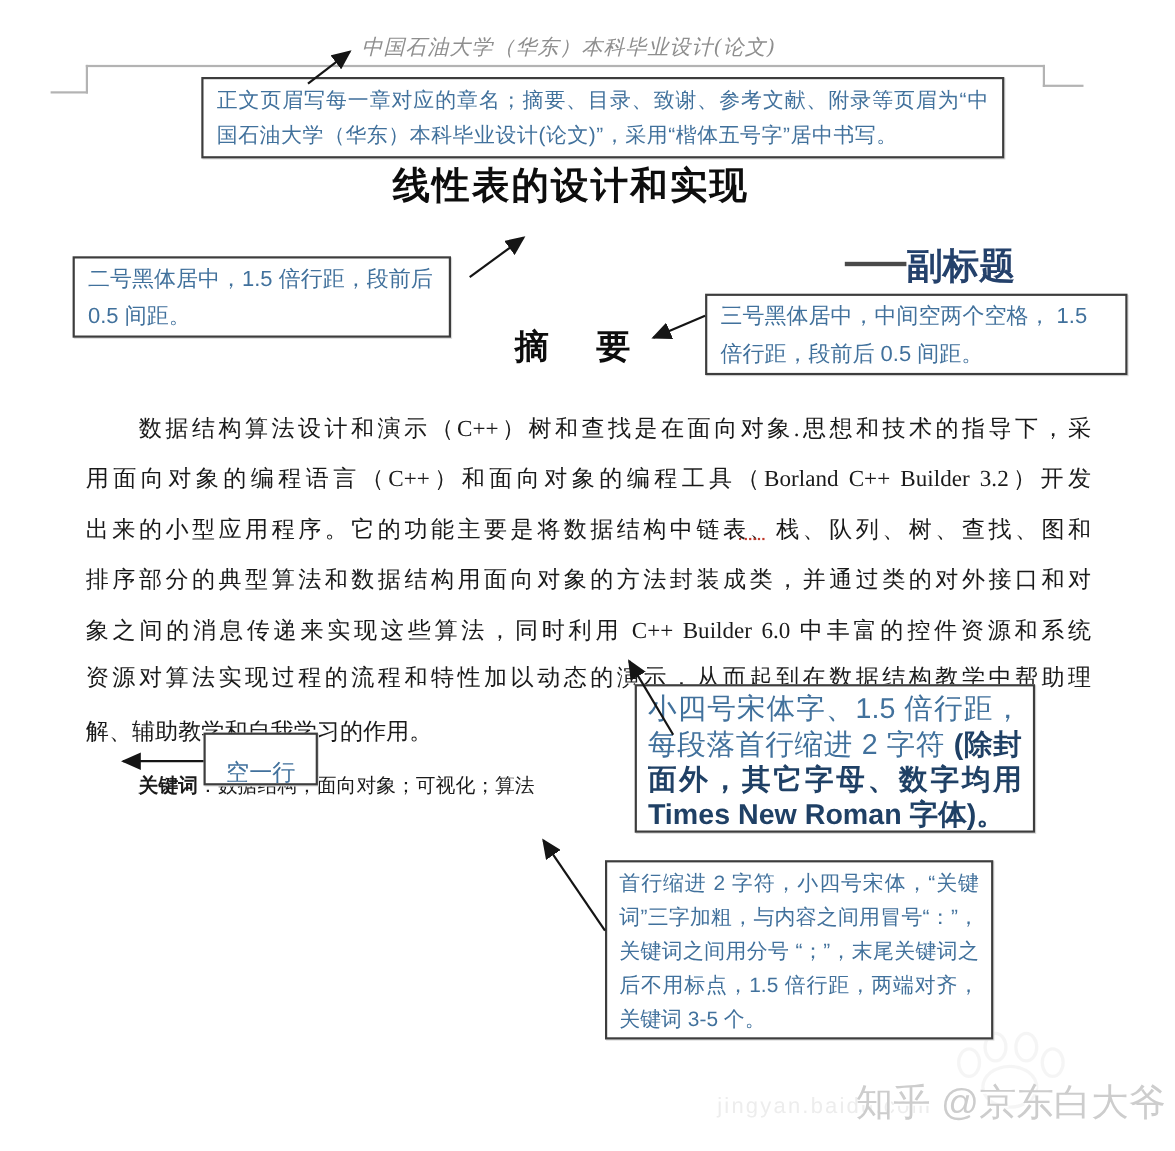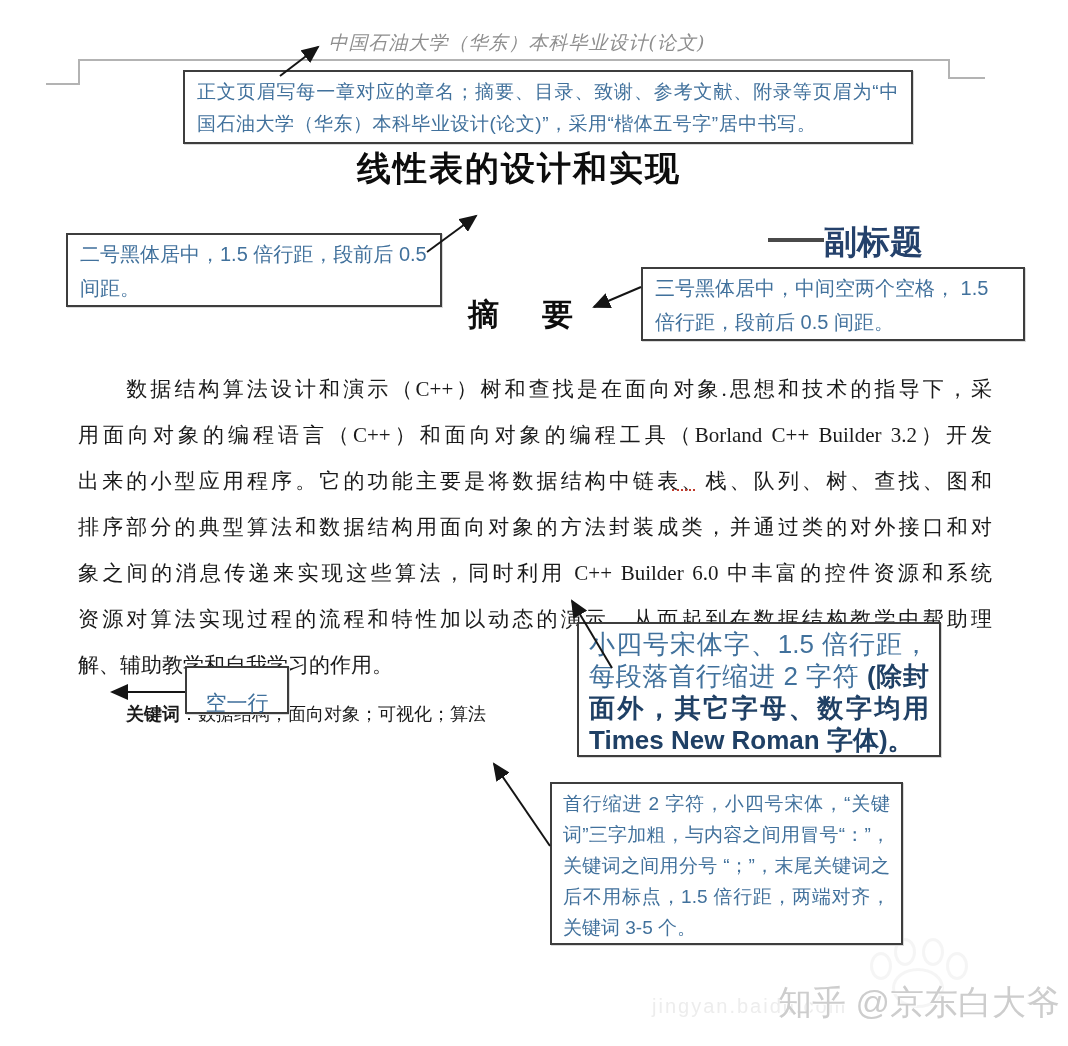--- a/index.html
+++ b/index.html
@@ -81,38 +81,38 @@
   <div class="abs note-box" style="left:183px; top:70px; width:730px; height:74px; padding:4px 12px;
               font-size:19px; line-height:32px; letter-spacing:0.5px; text-align:justify;">
     <span>正文页眉写每一章对应的章名；摘要、目录、致谢、参考文献、附录等页眉为“中国石油大学（华东）本科毕业设计(论文)”，采用“楷体五号字”居中书写。</span>
   </div>
 
   <div class="abs doc-title" style="left:357px; top:146px;">线性表的设计和实现</div>
 
   <div class="abs" style="left:768px; top:238px; width:56px; height:4px; background:#4a4a4a; z-index:2;"></div>
   <div class="abs subtitle-label" style="left:824px; top:220px;">副标题</div>
 
-  <div class="abs note-box" style="left:66px; top:233px; width:376px; height:74px; padding:2px 12px;
+  <div class="abs note-box" style="left:66px; top:233px; width:344px; height:74px; padding:2px 12px;
               font-size:20px; line-height:34px;">
     <span>二号黑体居中，1.5 倍行距，段前后 0.5 间距。</span>
   </div>
 
   <div class="abs abstract-heading" style="left:468px; top:294px;">摘　要</div>
 
   <div class="abs note-box" style="left:641px; top:267px; width:384px; height:74px; padding:2px 12px;
               font-size:20px; line-height:34px;">
     <span>三号黑体居中，中间空两个空格， 1.5 倍行距，段前后 0.5 间距。</span>
   </div>
 
   <div class="abs body-line" style="top:366px;">　　数据结构算法设计和演示（C++）树和查找是在面向对象.思想和技术的指导下，采</div>
   <div class="abs body-line" style="top:412px;">用面向对象的编程语言（C++）和面向对象的编程工具（Borland C++ Builder 3.2）开发</div>
   <div class="abs body-line" style="top:458px;">出来的小型应用程序。它的功能主要是将数据结构中链表、栈、队列、树、查找、图和</div>
   <div class="abs body-line" style="top:504px;">排序部分的典型算法和数据结构用面向对象的方法封装成类，并通过类的对外接口和对</div>
   <div class="abs body-line" style="top:550px;">象之间的消息传递来实现这些算法，同时利用 C++ Builder 6.0 中丰富的控件资源和系统</div>
-  <div class="abs body-line" style="top:596px;">资源对算法实现过程的流程和特性加以动态的演示，从而起到在数据结构教学中帮助理</div>
+  <div class="abs body-line" style="top:596px;font-family:Liberation Mono, monospace;">资源对算法实现过程的流程和特性加以动态的演示，从而起到在数据结构教学中帮助理</div>
   <div class="abs body-line last" style="top:642px;">解、辅助教学和自我学习的作用。</div>
 
   <div class="abs squiggle" style="left:672px; top:486px; width:23px;"></div>
 
   <div class="abs note-box" style="left:577px; top:622px; width:364px; height:135px; padding:4px 10px;
               font-size:26px; line-height:32px; text-align:justify;">
     <span>小四号宋体字、1.5 倍行距，每段落首行缩进 2 字符 </span><span class="b">(除封面外，其它字母、数字均用 Times New Roman 字体)。</span>
   </div>
 
   <div class="abs note-box" style="left:185px; top:666px; width:104px; height:48px; padding:12px;

